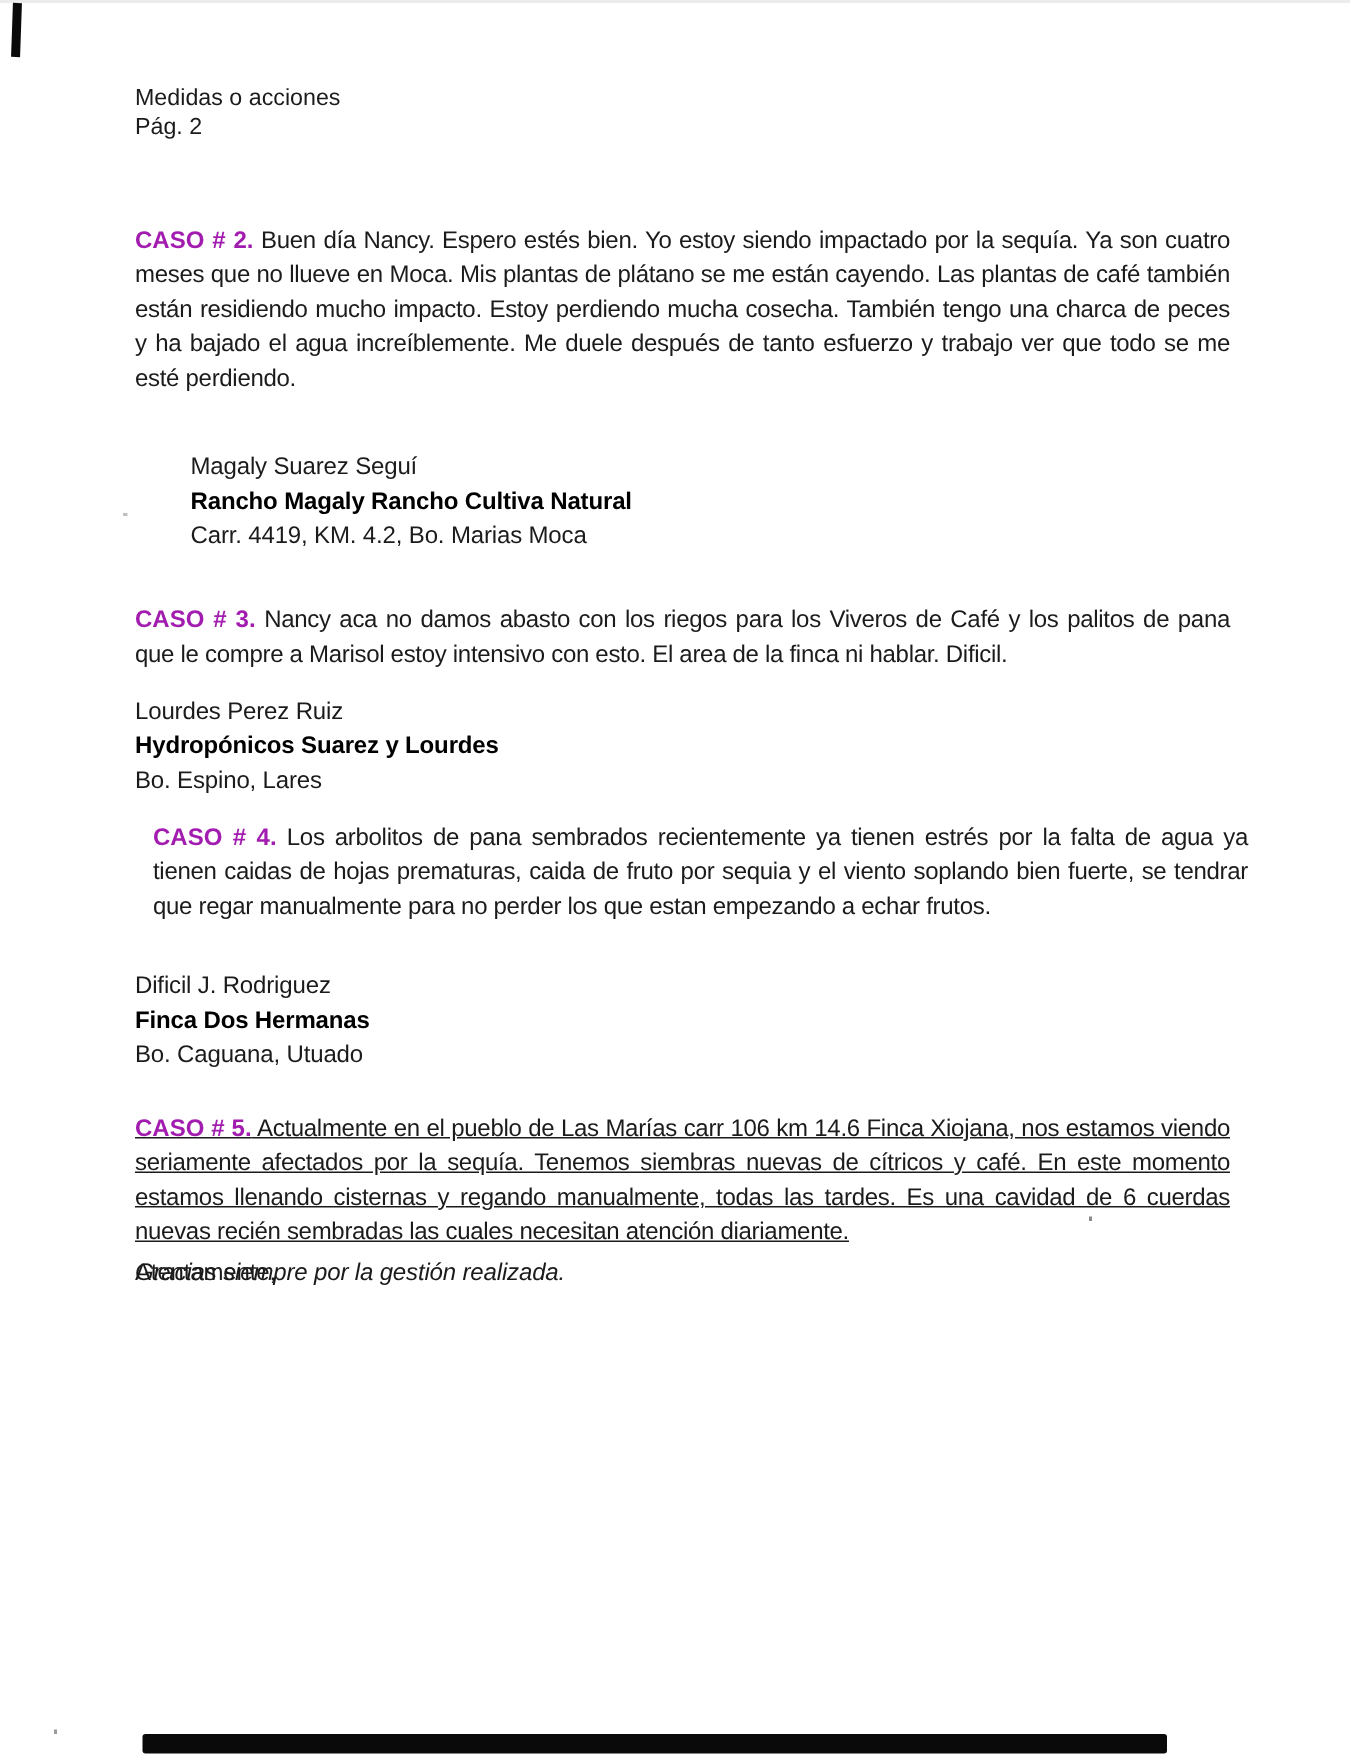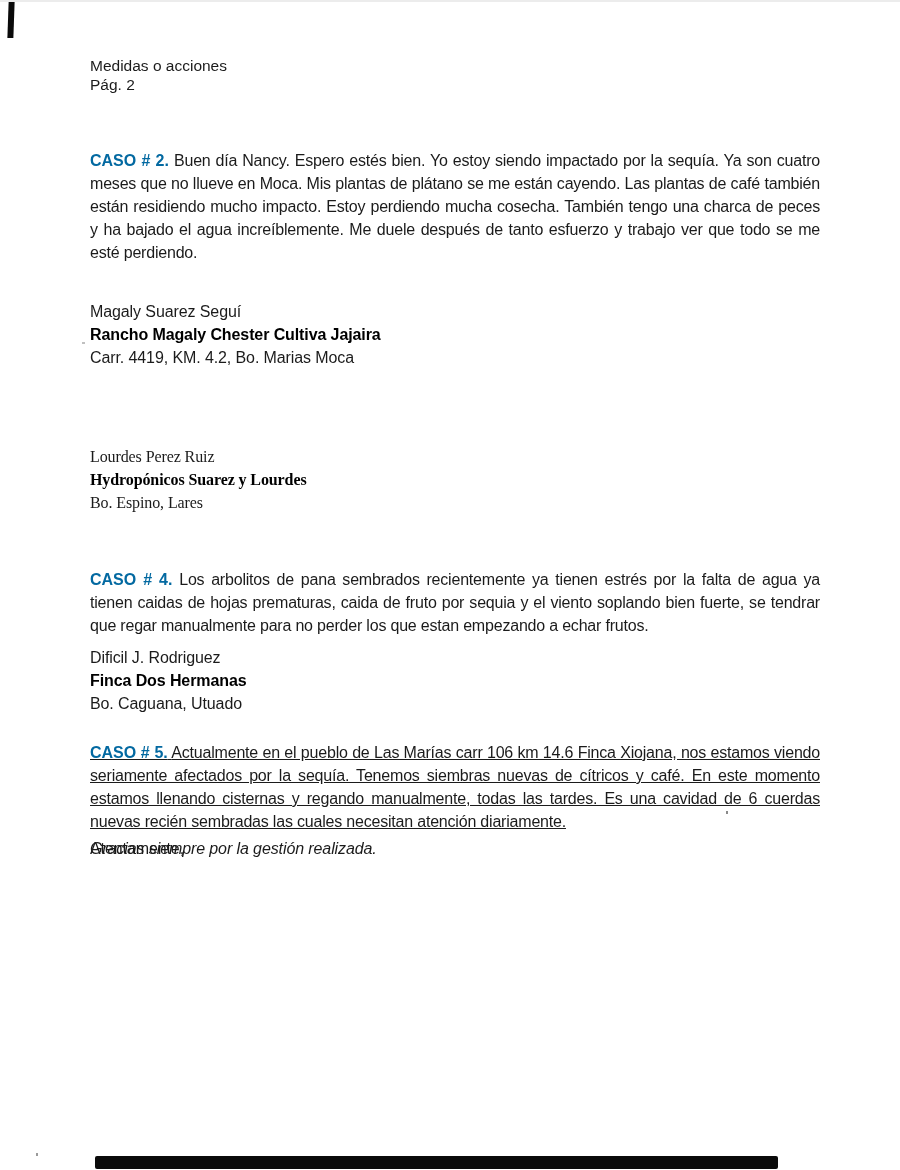--- a/index.html
+++ b/index.html
@@ -56,21 +56,21 @@
     left: 90px;
     width: 730px;
     margin: 0;
     font-size: 16px;
     line-height: 23px;
     letter-spacing: -0.2px;
     text-align: justify;
     color: #1b1b1b;
   }
   .para b {
-    color: #0369a1;
+    color: #a21caf;
     letter-spacing: 0;
   }
   .sig {
     position: absolute;
     left: 90px;
     font-size: 16px;
     line-height: 23px;
     letter-spacing: -0.1px;
     color: #1b1b1b;
   }
@@ -80,24 +80,24 @@
   }
   .single {
     position: absolute;
     left: 90px;
     font-size: 16px;
     line-height: 23px;
     letter-spacing: -0.1px;
     color: #1b1b1b;
   }
   .p-caso2 { top: 149px; }
-  .sig-1   { top: 300px; }
+  .sig-1   { top: 300px; margin-left: 37px; }
   .p-caso3 { top: 402px; }
-  .sig-2   { top: 445px; font-family: Liberation Serif, serif; }
-  .p-caso4 { top: 568px; }
+  .sig-2   { top: 463px; }
+  .p-caso4 { top: 547px; margin-left: 12px; }
   .sig-3   { top: 646px; }
   .p-caso5 { top: 741px; text-decoration: underline; }
   .l-thanks { top: 837px; font-style: italic; }
   .l-salut  { top: 837px; }
   .sig-4    { top: 911px; }
 </style>
 </head>
 <body>
 
 <div class="page">
@@ -110,24 +110,28 @@
     <div>Pág. 2</div>
   </div>
 
   <p class="para p-caso2">
     <b>CASO # 2.</b>
     <span>Buen día Nancy.  Espero estés bien.  Yo estoy siendo impactado por la sequía. Ya son cuatro meses que no llueve en Moca. Mis plantas de plátano se me están cayendo. Las plantas de café también están residiendo mucho impacto.  Estoy perdiendo mucha cosecha. También tengo una charca de peces y ha bajado el agua increíblemente. Me duele después de tanto esfuerzo y trabajo ver que todo se me esté perdiendo.</span>
   </p>
 
   <div class="sig sig-1">
     <div>Magaly Suarez Seguí</div>
-    <div class="farm">Rancho Magaly Chester Cultiva Jajaira</div>
+    <div class="farm">Rancho Magaly Rancho Cultiva Natural</div>
     <div>Carr. 4419, KM. 4.2, Bo. Marias Moca</div>
   </div>
 
+  <p class="para p-caso3">
+    <b>CASO # 3.</b>
+    <span>Nancy aca no damos abasto con los riegos para los Viveros de Café y los palitos de pana que le compre a Marisol estoy intensivo con esto. El area de la finca ni hablar. Dificil.</span>
+  </p>
 
   <div class="sig sig-2">
     <div>Lourdes Perez Ruiz</div>
     <div class="farm">Hydropónicos Suarez y Lourdes</div>
     <div>Bo. Espino, Lares</div>
   </div>
 
   <p class="para p-caso4">
     <b>CASO # 4.</b>
     <span>Los arbolitos de pana sembrados recientemente ya tienen estrés por la falta de agua ya tienen caidas de hojas prematuras, caida de fruto por sequia y el viento soplando bien fuerte, se tendrar que regar manualmente para no perder los que estan empezando a echar frutos.</span>

